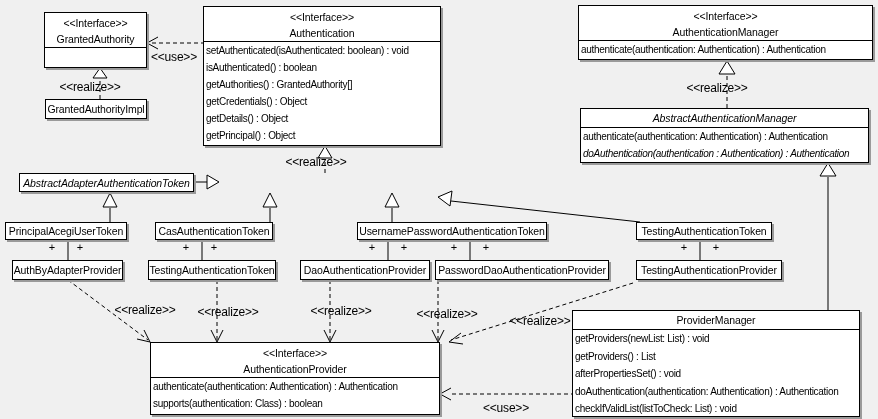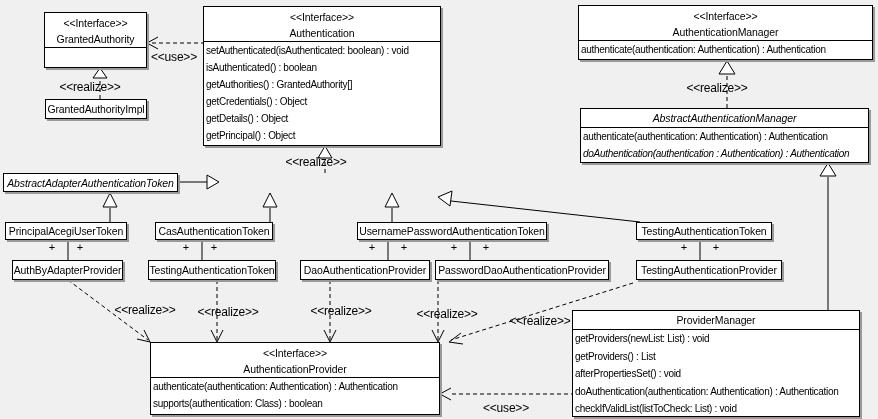--- a/index.html
+++ b/index.html
@@ -133,21 +133,21 @@
   <div class="box" style="left:580px;top:108px;width:289px;height:55px">
     <div class="hdr-one">
       <div class="cname it">AbstractAuthenticationManager</div>
     </div>
     <div class="meths">
       <div class="m">authenticate(authentication: Authentication) : Authentication</div>
       <div class="m it">doAuthentication(authentication : Authentication) : Authentication</div>
     </div>
   </div>
 
-  <div class="box simple" style="left:3px;top:173px;width:175px;height:19px">
+  <div class="box simple" style="left:19px;top:173px;width:175px;height:19px">
     <span class="cname it">AbstractAdapterAuthenticationToken</span>
   </div>
 
 
   <div class="box simple" style="left:5px;top:222px;width:122px;height:18px">
     <span class="cname">PrincipalAcegiUserToken</span>
   </div>
 
   <div class="box simple" style="left:155px;top:222px;width:118px;height:18px">
     <span class="cname">CasAuthenticationToken</span>

